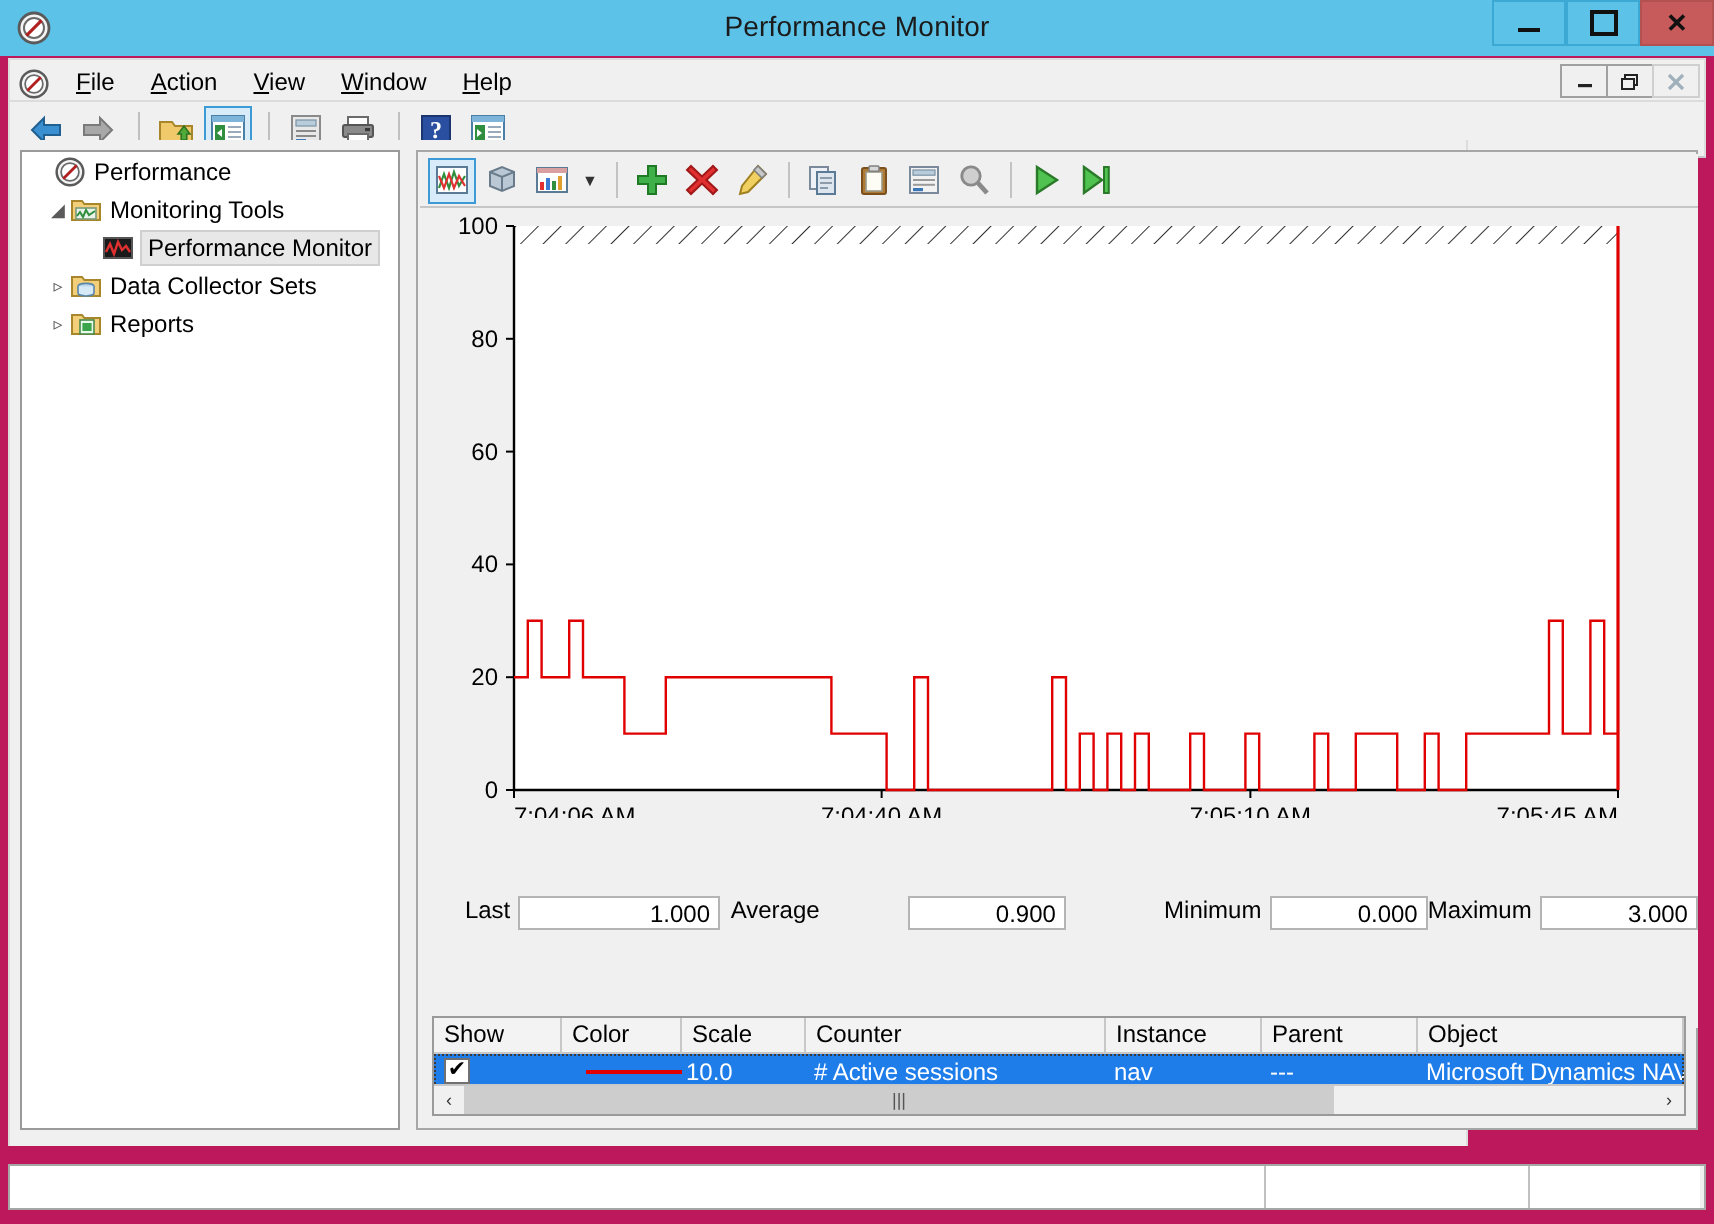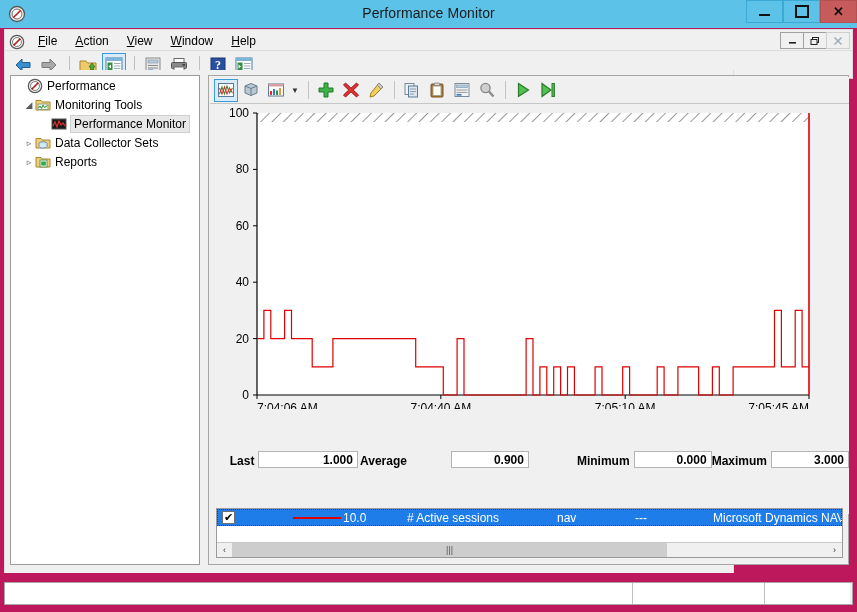--- a/index.html
+++ b/index.html
@@ -114,21 +114,21 @@
   .gt-sep { width:1px; height:18px; background:#c3c3c3; margin:0 5px; }
   .gt-caret { width:12px; display:flex; align-items:center; justify-content:center;
               font-size:8px; color:#333; margin-right:2px;}
   .chart-area {
     position: absolute; left: 1px; top: 28px; width: 639px; height: 410px;
     background: #f0f0f0;
   }
   .stats {
     position: absolute; left: 1px; top: 372px; width: 639px; height: 56px;
   }
-  .stat-row { display: flex; align-items: flex-end; height: 20px; font-weight: bold; }
+  .stat-row { display: flex; align-items: flex-start; height: 20px; }
   .stat-label { font-size: 12px; text-align: right; padding-right: 4px; }
   .stat-box {
     height: 17px; background: #fff; border: 1px solid #b4b4b4; box-sizing: border-box;
     font-size: 12px; text-align: right; padding: 1px 4px 0 0; color: #000;
   }
   
   .legend {
     position: absolute; left: 7px; top: 432px; width: 627px; height: 50px;
     background: #fff; border: 1px solid #9a9a9a; box-sizing: border-box;
   }
@@ -505,20 +505,29 @@
           <div class="stat-label" style="width:64px;">Average</div>
           <div class="stat-box" style="width:100px;margin-left:40px;">0.900</div>
           <div class="stat-label" style="width:64px;margin-left:48px;">Minimum</div>
           <div class="stat-box" style="width:100px;">0.000</div>
           <div class="stat-label" style="width:66px;">Maximum</div>
           <div class="stat-box" style="width:100px;">3.000</div>
         </div>
       </div>
 
       <div class="legend">
+        <div class="legend-head">
+          <div class="lh" style="width:64px;">Show</div>
+          <div class="lh" style="width:60px;">Color</div>
+          <div class="lh" style="width:62px;">Scale</div>
+          <div class="lh" style="width:150px;">Counter</div>
+          <div class="lh" style="width:78px;">Instance</div>
+          <div class="lh" style="width:78px;">Parent</div>
+          <div class="lh" style="width:133px;">Object</div>
+        </div>
         <div class="legend-row">
           <div class="lc" style="width:64px;">
             <span class="chk">✔</span>
           </div>
           <div class="lc" style="width:60px;">
             <span class="swatch"></span>
           </div>
           <div class="lc" style="width:62px;justify-content:flex-start;padding-left:2px;">10.0</div>
           <div class="lc" style="width:150px;padding-left:4px;"># Active sessions</div>
           <div class="lc" style="width:78px;padding-left:4px;">nav</div>

